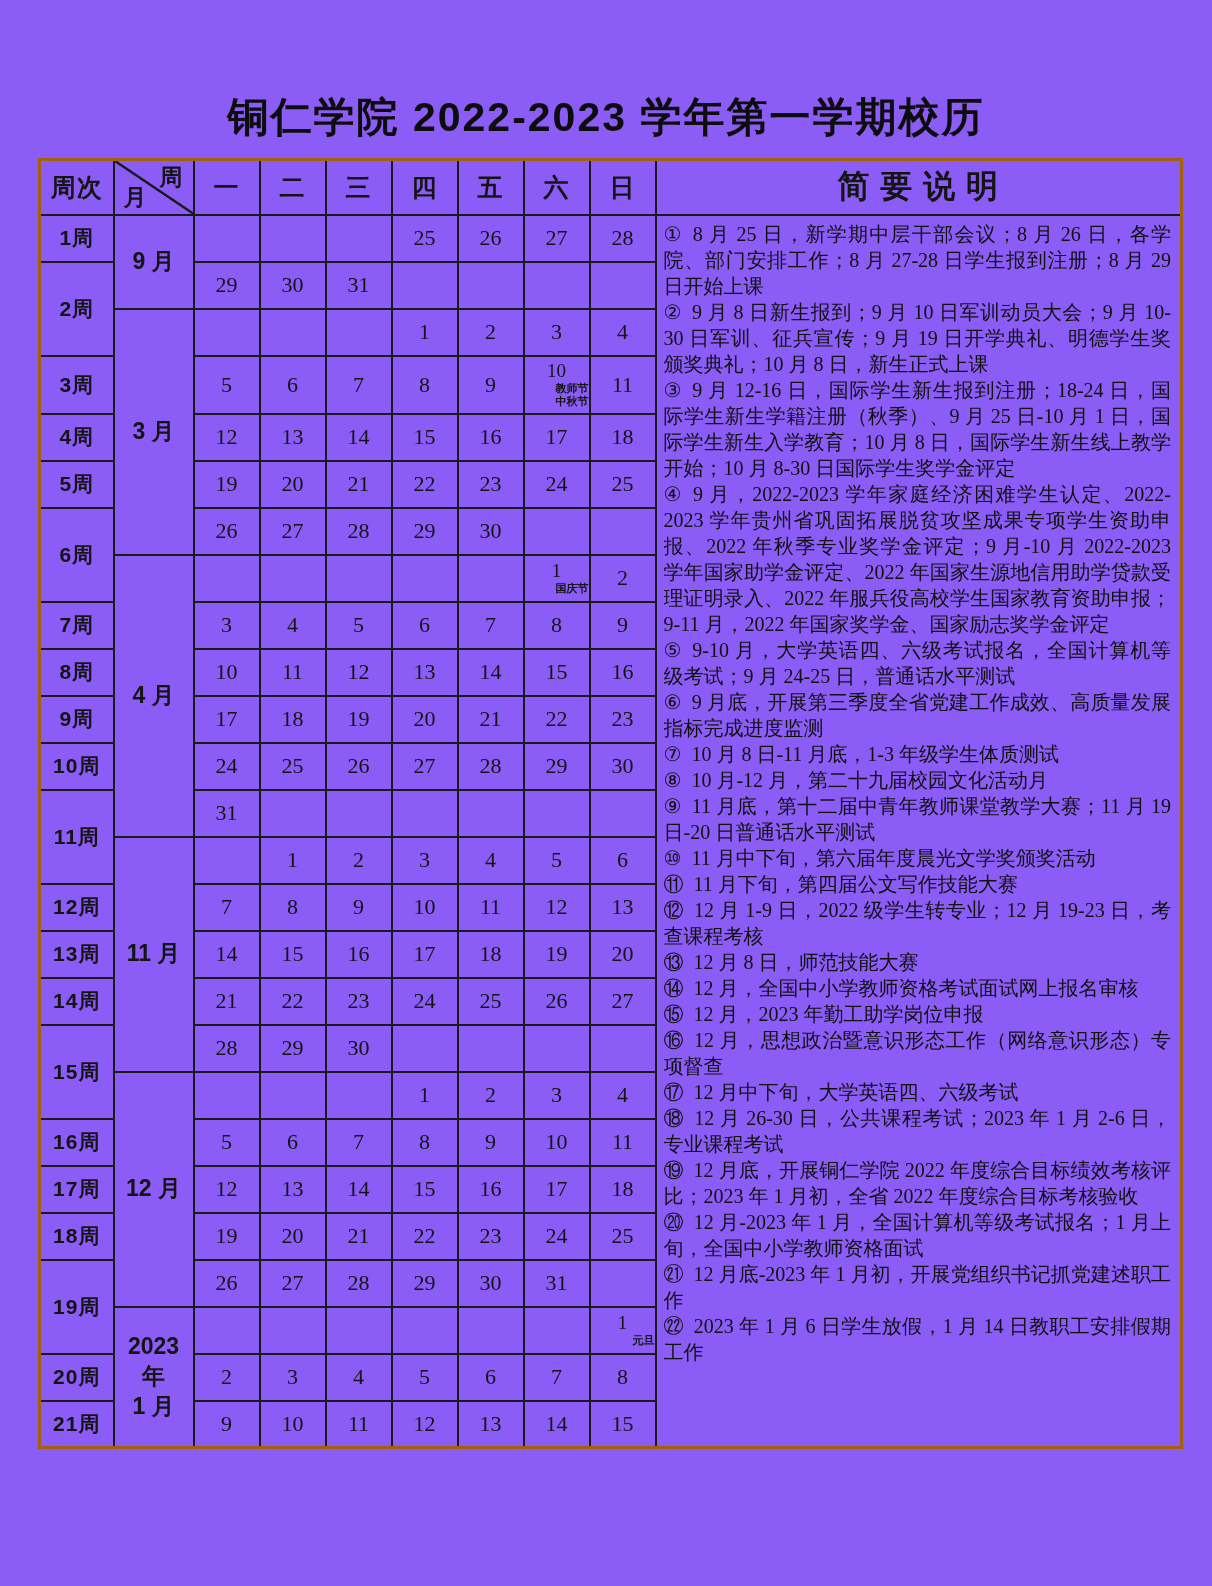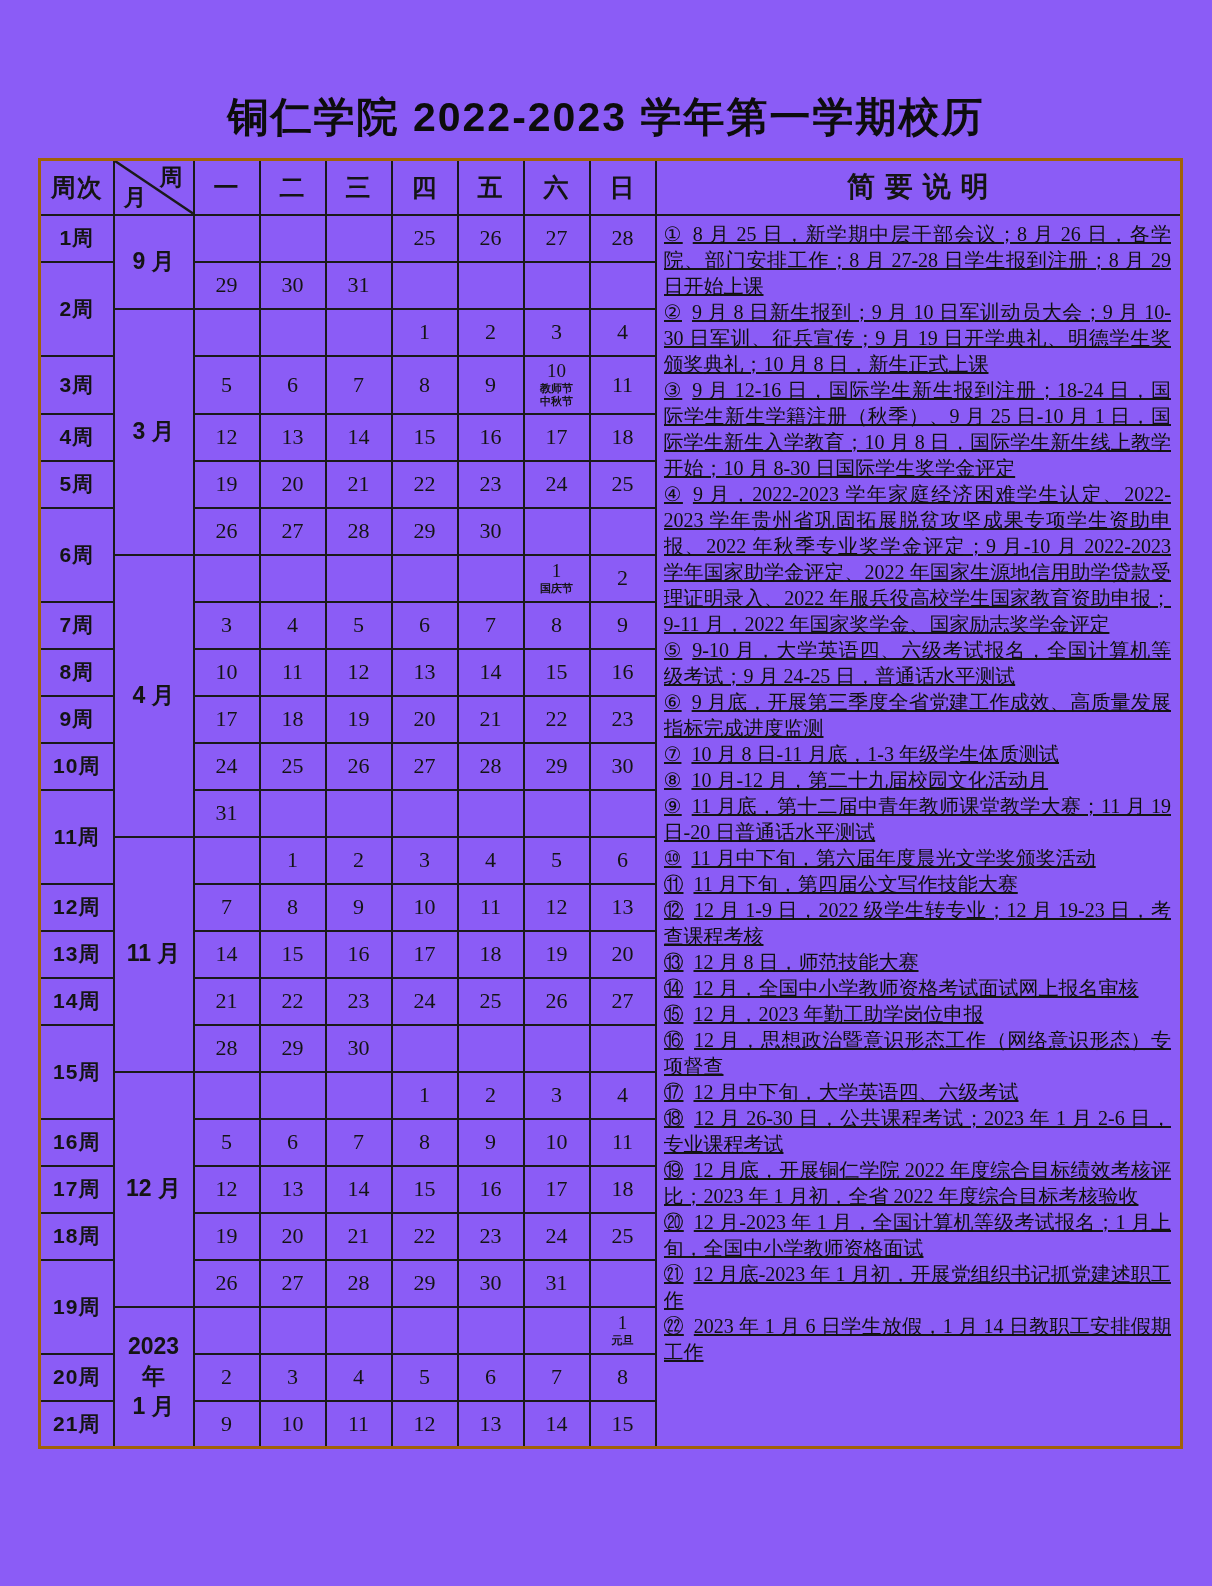--- a/index.html
+++ b/index.html
@@ -20,36 +20,37 @@
     border-collapse:collapse; table-layout:fixed;
     width:1142px; margin:13px 0 0 38px;
     border:3px solid #a16207;
   }
   .cal th, .cal td {
     border:2px solid #1a1a1a; padding:0;
     text-align:center; vertical-align:middle; overflow:hidden;
   }
   thead tr { height:55px; }
   th { font-size:25px; font-weight:bold; letter-spacing:1px; }
-  th.c-notes { font-size:28px;margin-left:31px; }
+  th.c-notes { font-size:32px;margin-left:31px; }
   tbody tr { height:47px; }
   tbody tr.tall { height:58px; }
   td.w-cell { font-size:21px; font-weight:bold; letter-spacing:1px; }
   td.m-cell { font-size:23px; font-weight:bold; line-height:1.3; }
   td.d-cell {
     font-family:"Liberation Serif","DejaVu Serif",serif;
     font-size:22px;
   }
   .d-num { font-size:19px; line-height:1.15; font-family:"Liberation Serif","DejaVu Serif",serif; }
   .holiday {
     font-size:11px; font-weight:bold; line-height:1.25;
     font-family:"Liberation Sans","DejaVu Sans",sans-serif;
+    text-align:right;
   }
   td.notes-cell {
-    vertical-align:top; text-align:left; padding:5px 9px 4px 7px;text-decoration:underline;
+    vertical-align:top; text-align:left; padding:5px 9px 4px 7px;
   }
   .notes-inner {
     height:1218px; overflow:hidden;
     font-family:"Liberation Serif","DejaVu Serif",serif;
     font-size:20px; line-height:26px; color:#101010;
   }
   p.note { margin:0; text-align:justify; }
   .nn { padding-right:10px; }
   
   th.diag { position:relative; }

